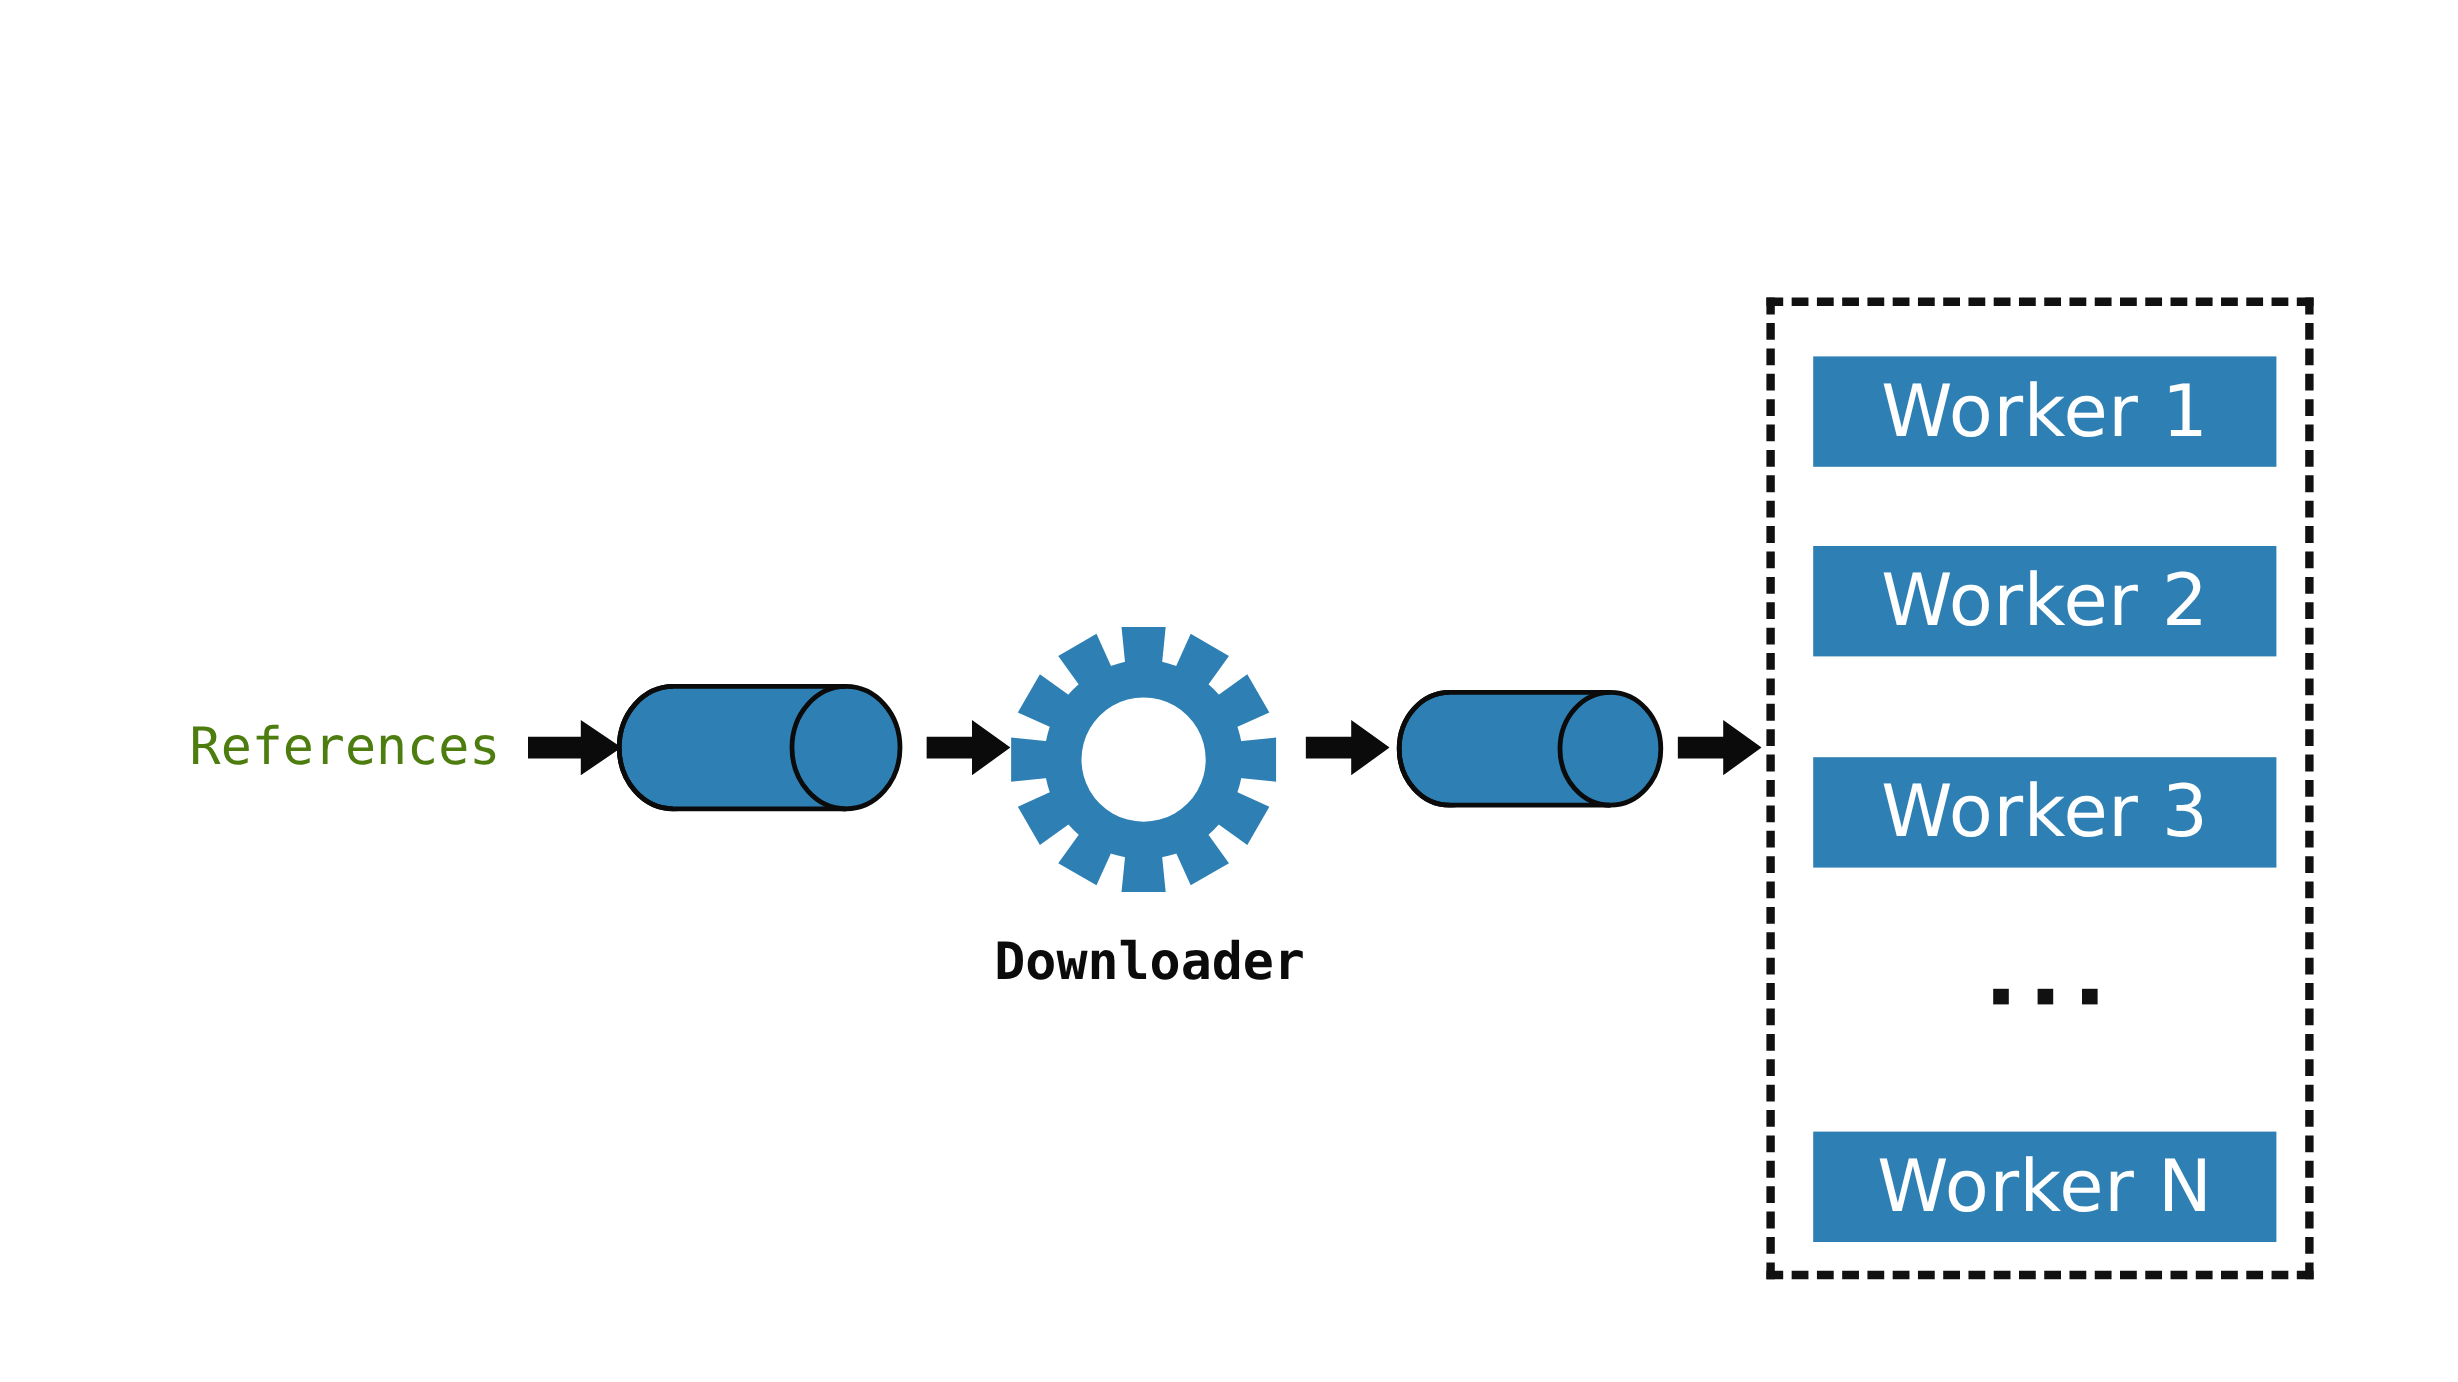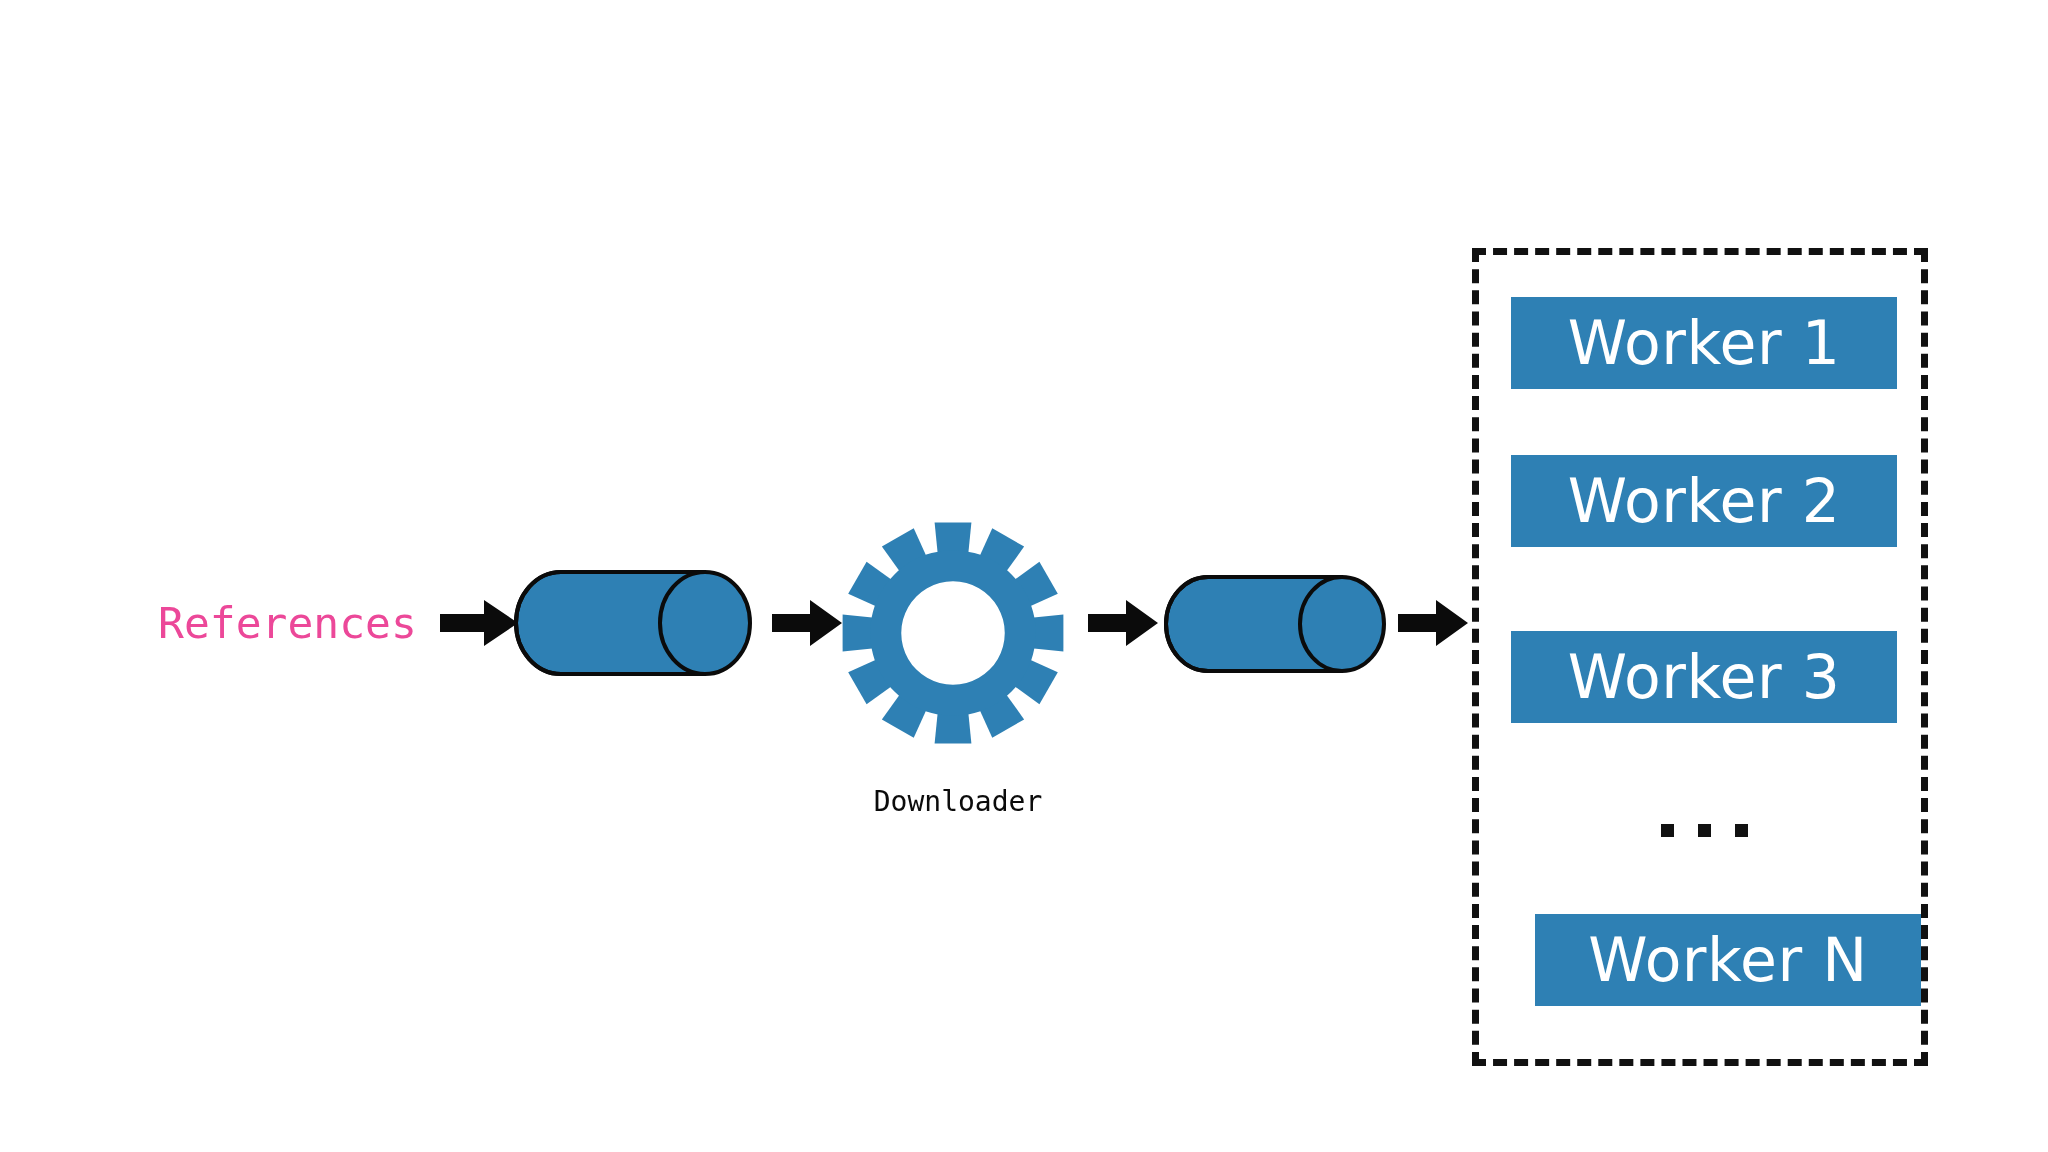--- a/index.html
+++ b/index.html
@@ -23,37 +23,37 @@
   .source-label {
     position: absolute;
     left: 158px;
     top: 592px;
     width: 270px;
     height: 62px;
     line-height: 62px;
     font-family: "DejaVu Sans Mono", "Liberation Mono", monospace;
     font-size: 43px;
     font-weight: 400;
-    color: #ec4899;
+    color: #4d7c0f;
     letter-spacing: 0px;
     white-space: nowrap;
   }
 
   
   .gear-label {
     position: absolute;
     left: 818px;
     top: 772px;
     width: 280px;
     height: 60px;
     line-height: 60px;
     text-align: center;
     font-family: "DejaVu Sans Mono", "Liberation Mono", monospace;
-    font-size: 28px;
-    font-weight: 400;
+    font-size: 43px;
+    font-weight: 700;
     color: #0b0b0b;
     white-space: nowrap;
   }
 
   
   .arrow {
     position: absolute;
   }
   .arrow svg { display: block; }
 
@@ -101,21 +101,21 @@
     font-weight: 400;
     color: #ffffff;
     line-height: 1;
     letter-spacing: 0.5px;
     white-space: nowrap;
   }
 
   .worker-1 { top: 42px; }
   .worker-2 { top: 200px; text-align: right; }
   .worker-3 { top: 376px; }
-  .worker-n { top: 659px; margin-left: 24px; }
+  .worker-n { top: 688px; }
 
   .worker-ellipsis {
     position: absolute;
     left: 32px;
     top: 545px;
     width: 386px;
     height: 60px;
     display: flex;
     align-items: center;
     justify-content: center;

